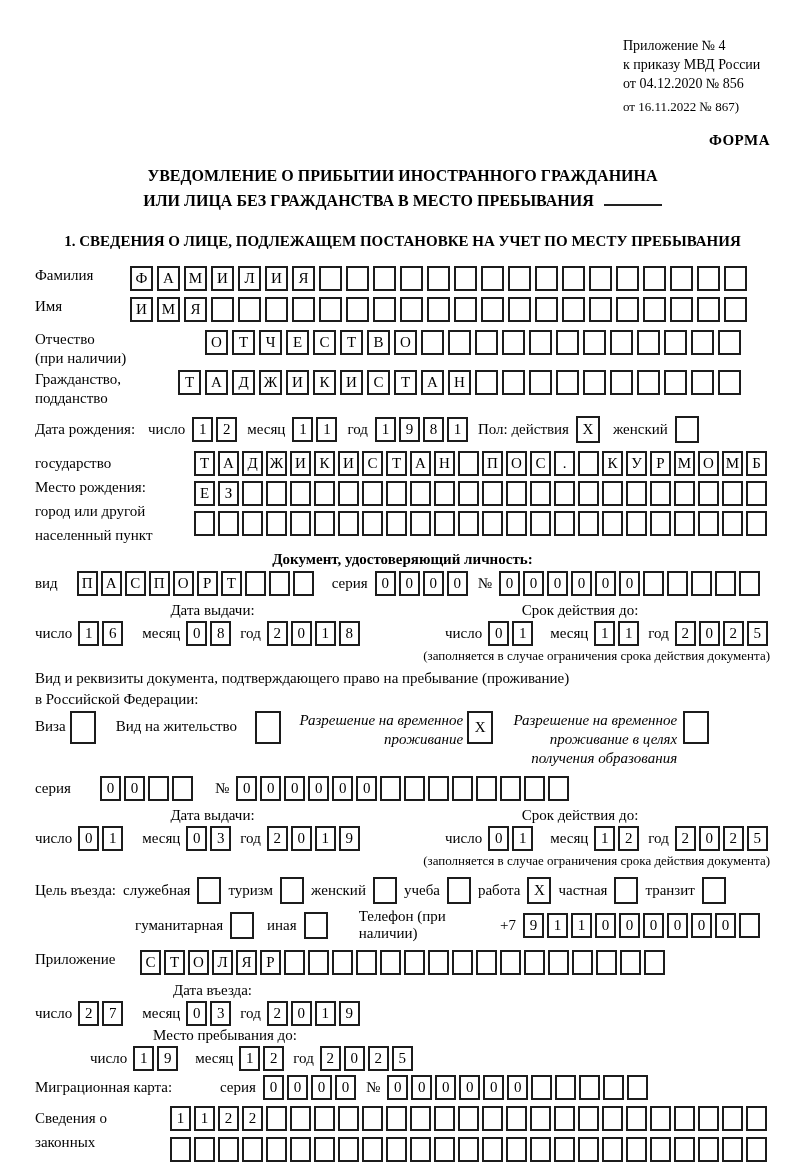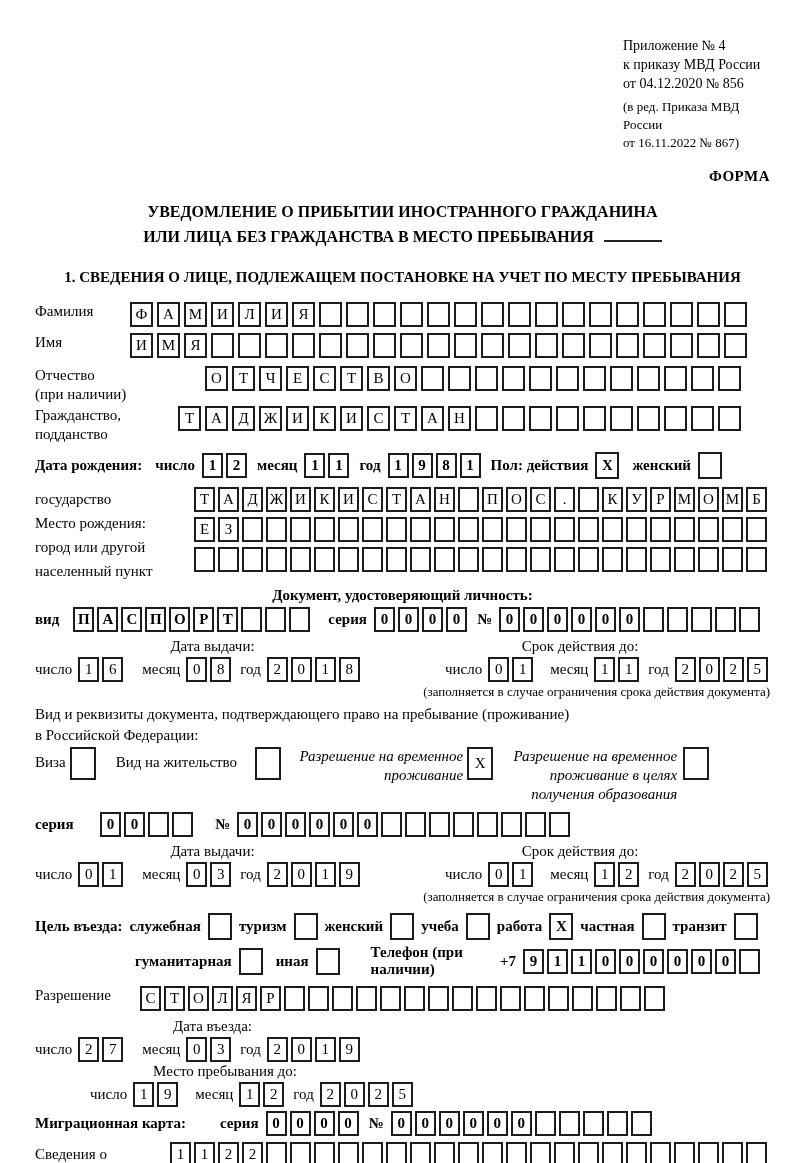--- a/index.html
+++ b/index.html
@@ -27,21 +27,21 @@
     font-size:15px; background:#fff; flex:none;
   }
   .grid-lg .cell { width:23px; margin-right:4px; }
   .cbx {
     display:inline-flex; width:24px; height:27px; box-sizing:border-box;
     border:2px solid #1c1c1c; align-items:center; justify-content:center;
     font-size:15px; flex:none; background:#fff;
   }
   .cbx.tall { width:26px; height:33px; }
   .mrow { display:flex; align-items:center; }
-  .mrow > * { margin-right:7px;font-weight:bold; }
+  .mrow > * { margin-right:7px; }
   
   .datepair { display:flex; margin-top:5px; }
   .dp { }
   .dp-head { text-align:center; line-height:18px; }
   .dp-line { display:flex; align-items:center; margin-top:2px; }
   .dp-line > * { margin-right:6px; }
   .note-right { text-align:right; font-size:13px; margin-top:2px; color:#000; }
   .center { text-align:center; }
   .multiline { display:inline-block; text-align:right; line-height:19px;font-style:italic; }
 </style>
@@ -49,21 +49,20 @@
 <body>
 
 <div class="page">
 
   <div class="hdr">
     <div>Приложение № 4</div>
     <div>к приказу МВД России</div>
     <div>от 04.12.2020 № 856</div>
   </div>
   <div class="hdr-sub">
-    <div>(в ред. Приказа МВД России</div>
     <div>от 16.11.2022 № 867)</div>
   </div>
   <div class="forma">ФОРМА</div>
 
   <div class="title">
     <div>УВЕДОМЛЕНИЕ О ПРИБЫТИИ ИНОСТРАННОГО ГРАЖДАНИНА</div>
     <div><span>ИЛИ ЛИЦА БЕЗ ГРАЖДАНСТВА В МЕСТО ПРЕБЫВАНИЯ</span><span class="blank-line"></span></div>
   </div>
 
   <div class="sect">1. СВЕДЕНИЯ О ЛИЦЕ, ПОДЛЕЖАЩЕМ ПОСТАНОВКЕ НА УЧЕТ ПО МЕСТУ ПРЕБЫВАНИЯ</div>
@@ -506,21 +505,21 @@
         <span class="cell">0</span>
         <span class="cell">0</span>
         <span class="cell">0</span>
         <span class="cell">0</span>
         <span class="cell">0</span>
         <span class="cell"></span>
       </span>
   </div>
 
   <div class="frow" style="margin-top:8px;">
-    <span class="lbl" style="width:105px;">Разрешение</span>
+    <span class="lbl" style="width:105px;">Приложение</span>
     <span class="cells">
         <span class="cell">С</span>
         <span class="cell">Т</span>
         <span class="cell">О</span>
         <span class="cell">Л</span>
         <span class="cell">Я</span>
         <span class="cell">Р</span>
         <span class="cell"></span>
         <span class="cell"></span>
         <span class="cell"></span>

